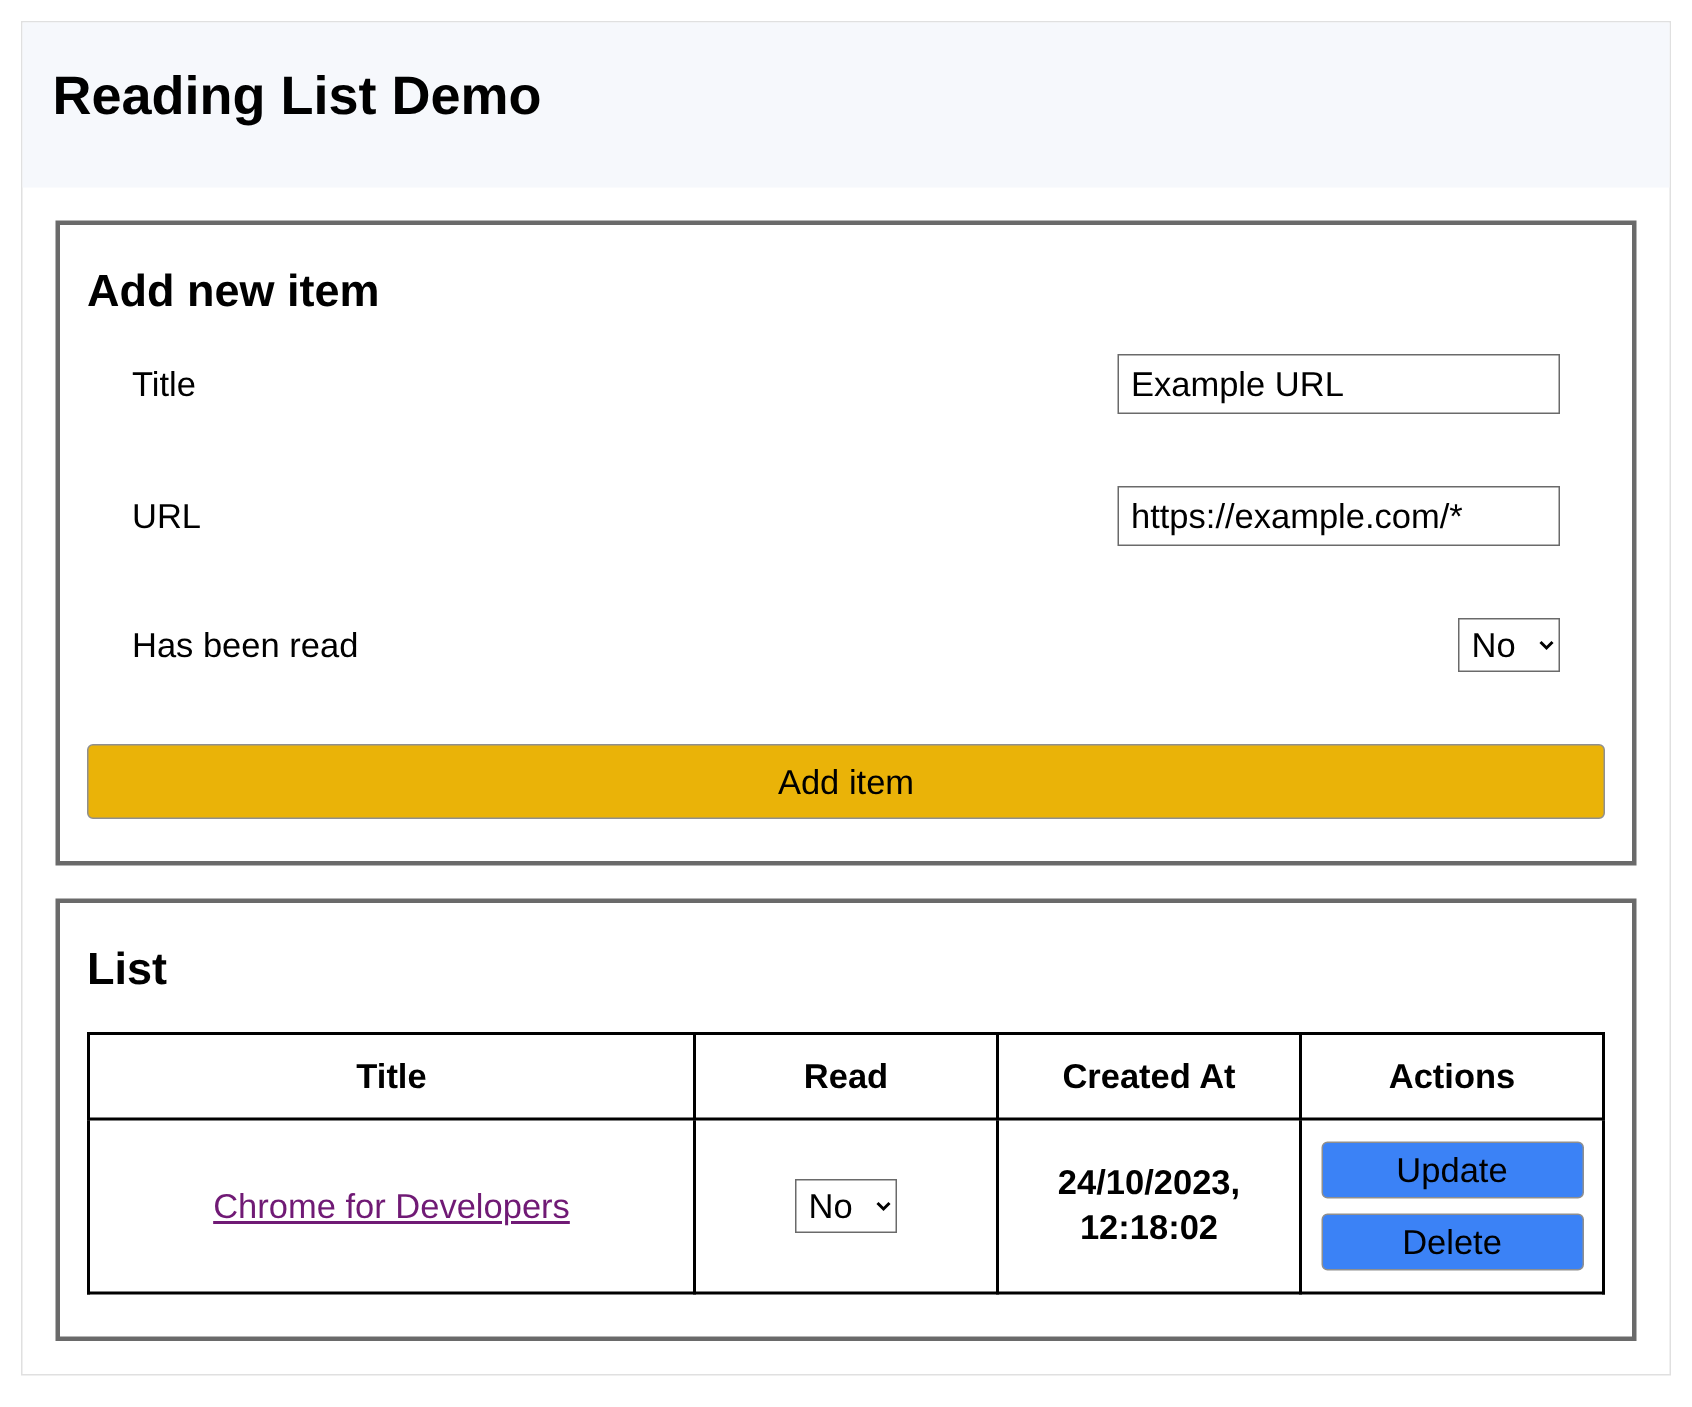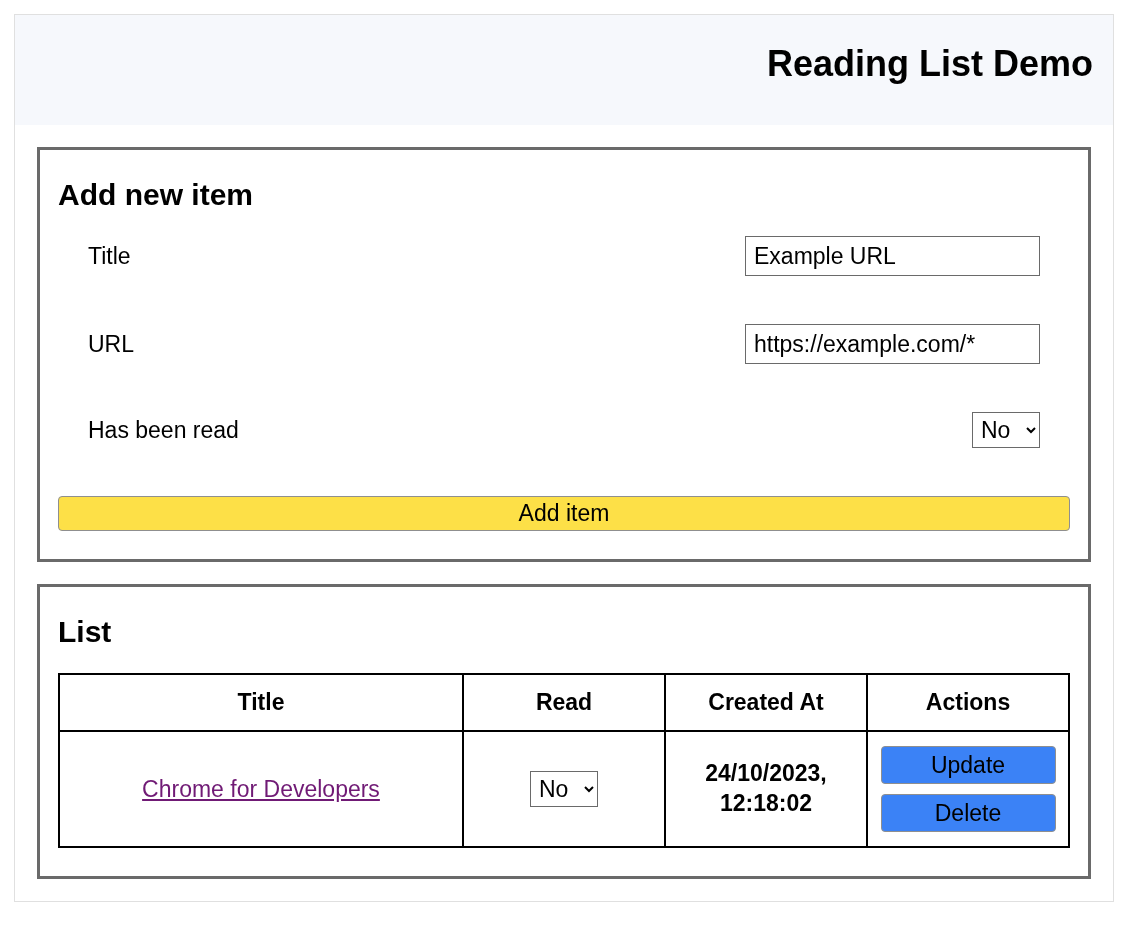--- a/index.html
+++ b/index.html
@@ -13,21 +13,21 @@
       padding: 14px;
     }
     .outer-container {
       border: 1px solid #e0e0e0;
       background: #fff;
       width: 1100px;
     }
     .header {
       background: #f6f8fc;
       padding: 28px 20px 40px 20px;
-      text-align: right;
+      text-align: left;
     }
     .header h1 {
       font-size: 36px;
       font-weight: 700;
       color: #000;
     }
     .content {
       padding: 22px;
       display: flex;
       flex-direction: column;
@@ -68,22 +68,22 @@
       border: 1px solid #6a6a6a;
       font-size: 23px;
       padding: 2px 4px;
       font-family: inherit;
       background: #fff;
       height: 36px;
     }
     .add-button {
       display: block;
       width: 100%;
-      height: 35px;
-      background: #fde047;
+      height: 50px;
+      background: #eab308;
       border: 1px solid #8f8f8f;
       border-radius: 4px;
       font-size: 23px;
       font-family: inherit;
       cursor: pointer;
       margin-top: 8px;
     }
     table.items-table {
       width: 100%;
       border-collapse: collapse;

